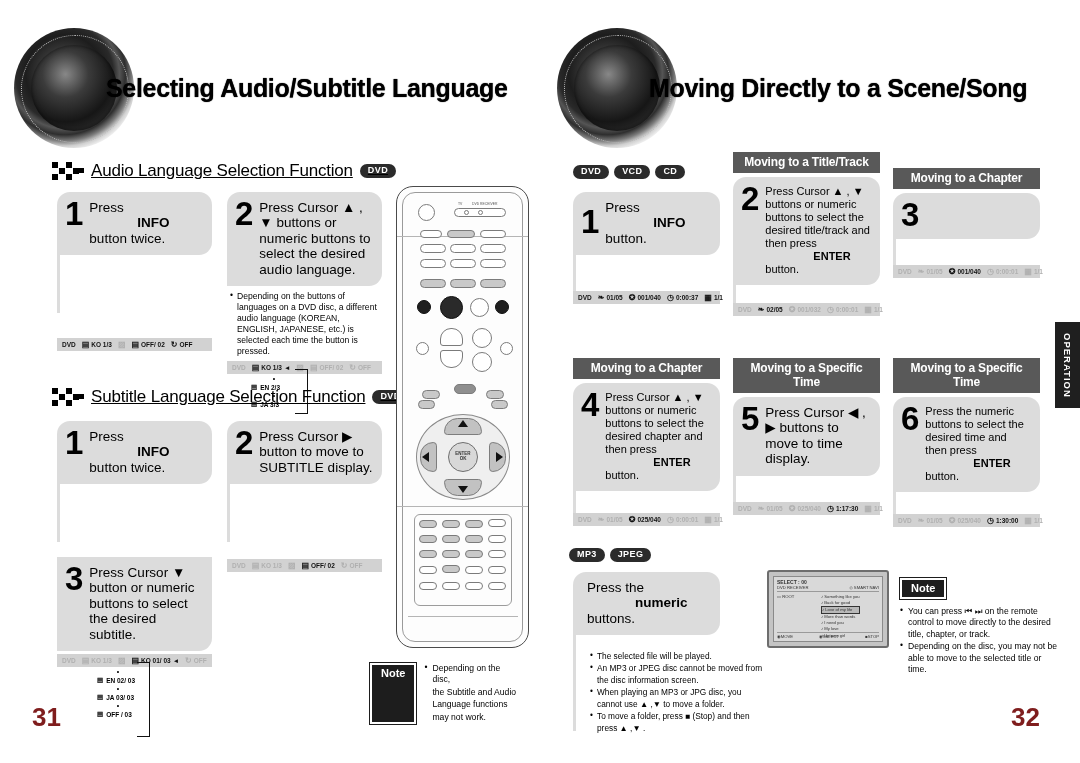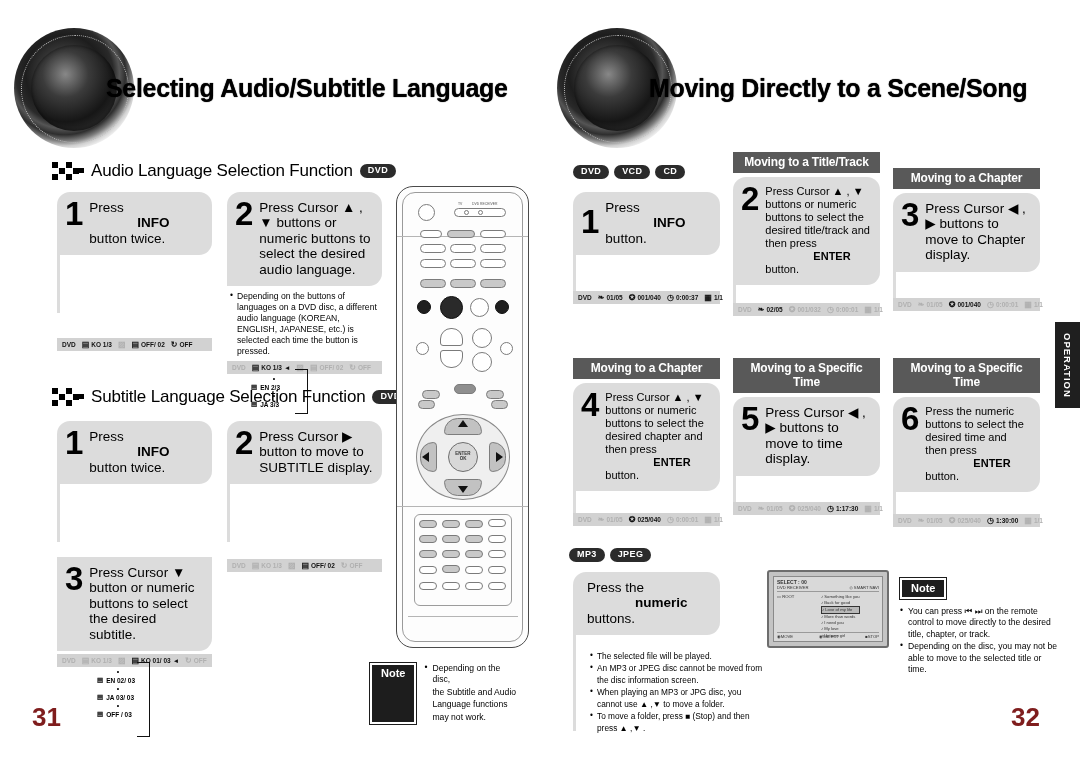--- a/index.html
+++ b/index.html
@@ -34,21 +34,21 @@
     width:106px; height:106px; margin:-53px 0 0 -53px; border-radius:50%;
     border:1px dotted #b9b9b9;
   }
   .hdr-title {
     font-size:25px; font-weight:bold; letter-spacing:-.3px;
     margin-left:-28px; white-space:nowrap; position:relative; z-index:3;
     text-shadow:0 0 1px #000;
   }
 
   
-  .sec-head { position:absolute; display:flex; align-items:center; gap:7px; }
+  .sec-head { position:absolute; display:flex; align-items:center; gap:7px;text-decoration:underline; }
   .arrow-ico { width:32px; height:18px; position:relative; flex:none; }
   .arrow-ico i {
     position:absolute; display:block; background:#000;
     width:6px; height:6px;
   }
   .sec-title { font-size:17px; letter-spacing:-.2px; white-space:nowrap; }
   .disc-pill {
     display:inline-block; background:#2b2b2b; color:#fff; border-radius:9px;
     font-size:9px; font-weight:bold; padding:2px 8px 3px; letter-spacing:.4px;
     line-height:1;
@@ -508,21 +508,20 @@
           <span class="gl">▦</span>
           <span>1/1</span>
         </span>
     </div>
   </div>
 
   <div class="colbox" style="left:348px; top:168px; width:147px;">
     <div class="tab-title">Moving to a Chapter</div>
     <div class="bubble" style="margin-top:4px;">
       <div class="step-num">3</div>
-      <div class="step-txt">Press Cursor ◀ , ▶ buttons to move to Chapter display.</div>
     </div>
     <div class="bubble-tail" style="height:30px;"></div>
     <div class="osd dim" style="margin-top:-4px;">
       <span>DVD</span>
       <span>
           <span class="gl">❧</span>
           <span>01/05</span>
         </span>
       <span class="on">
           <span class="gl">✪</span>

